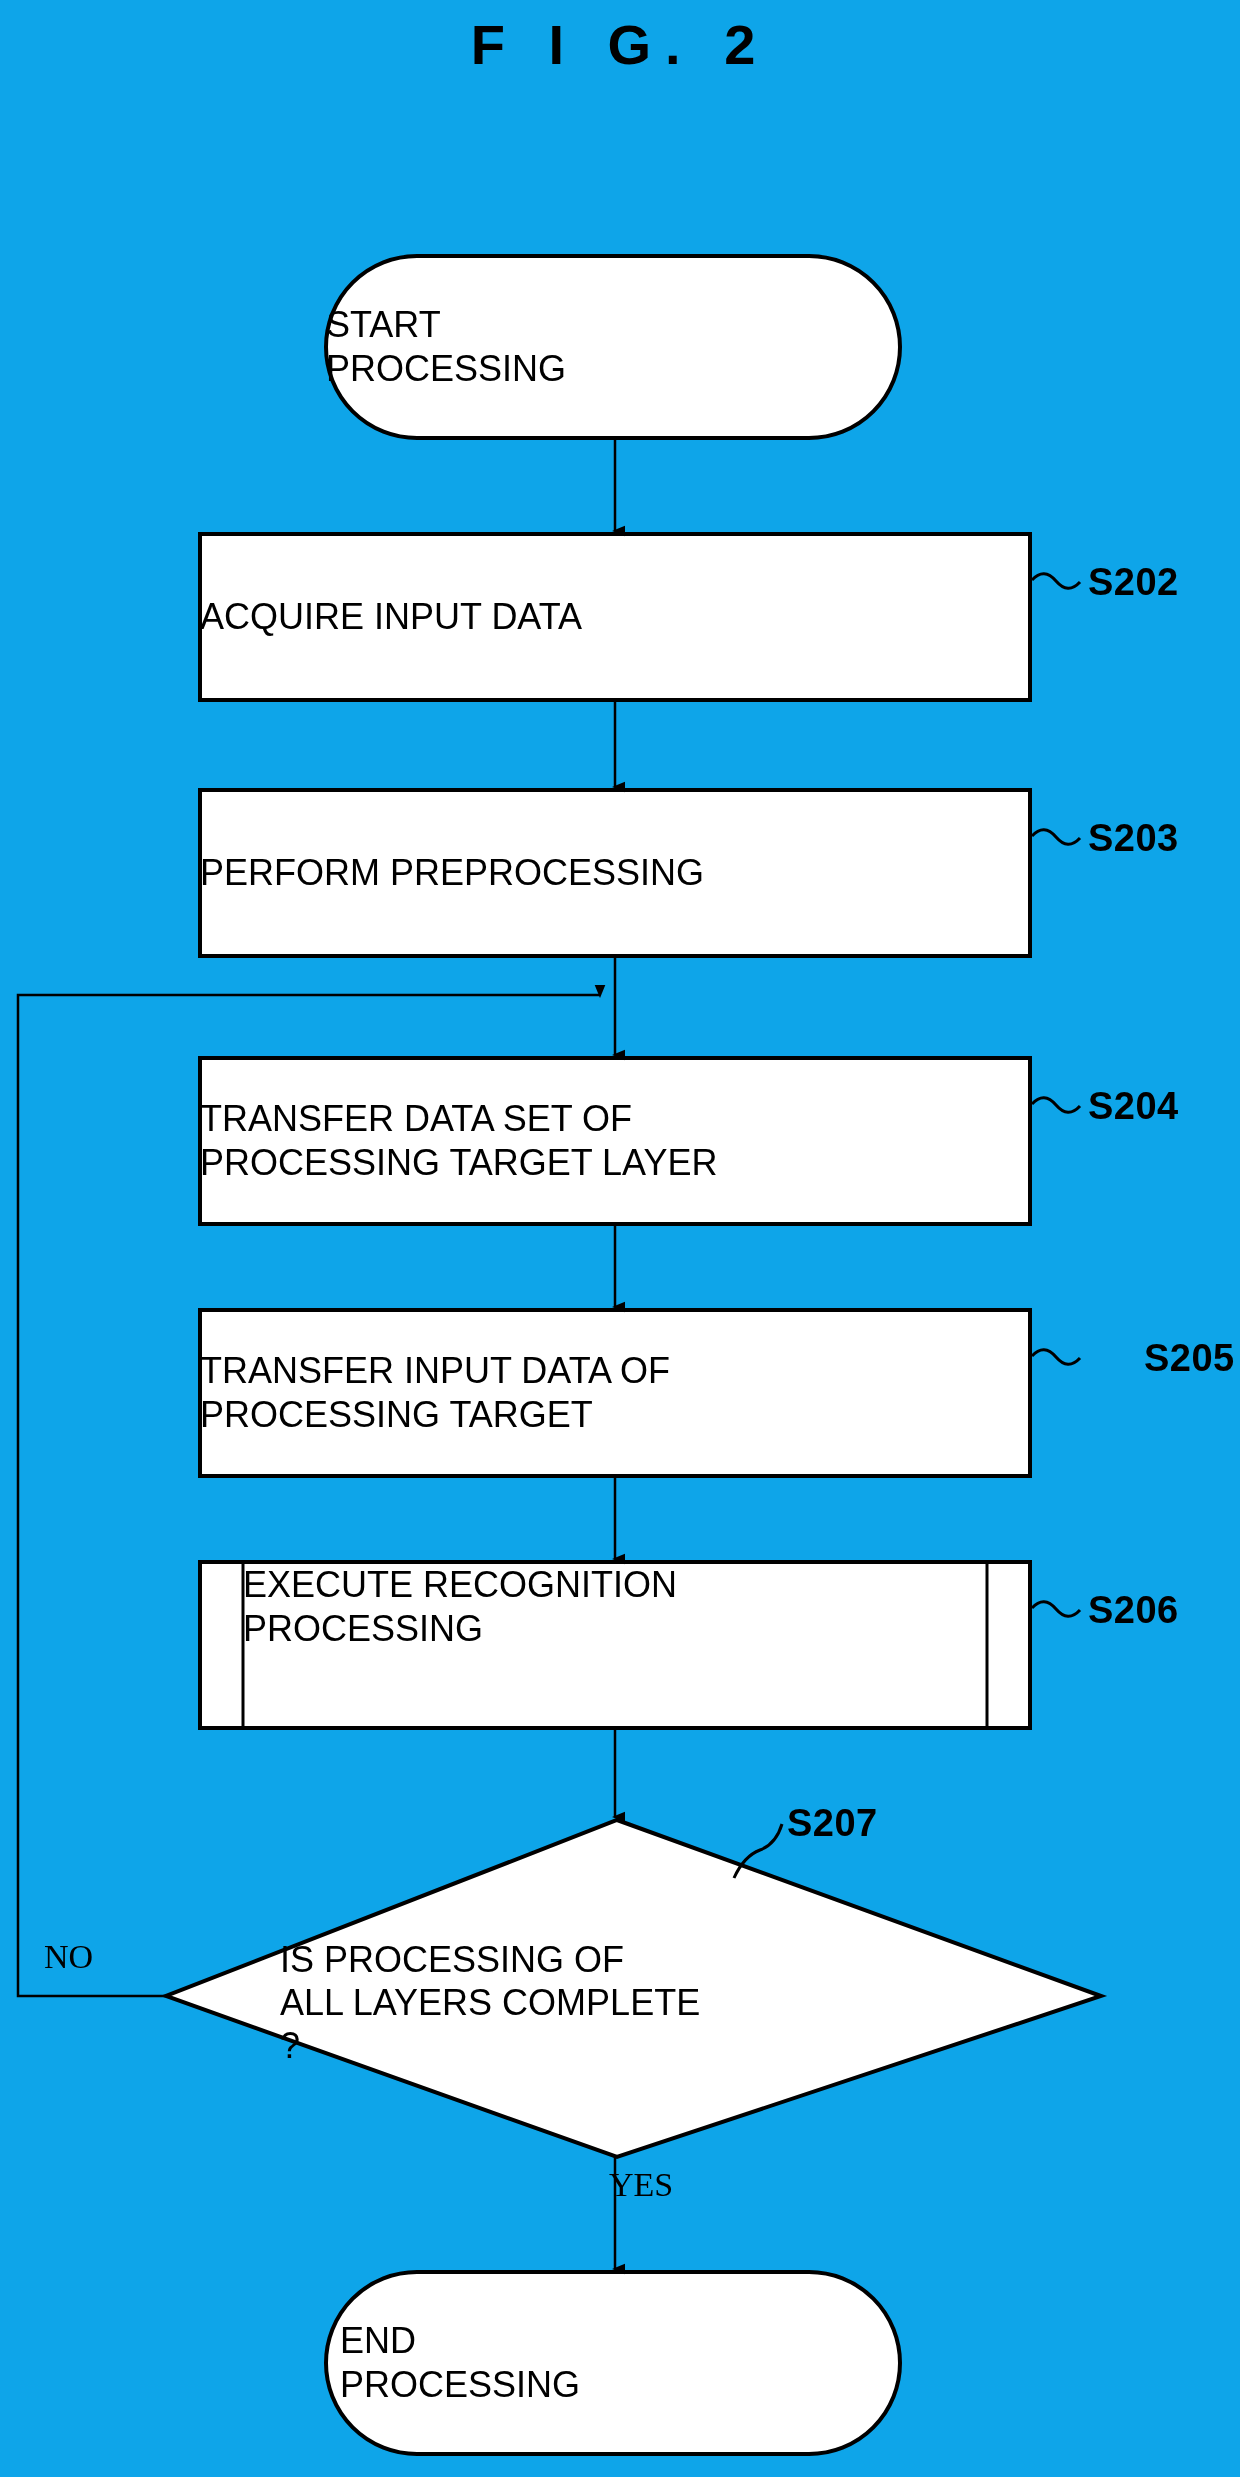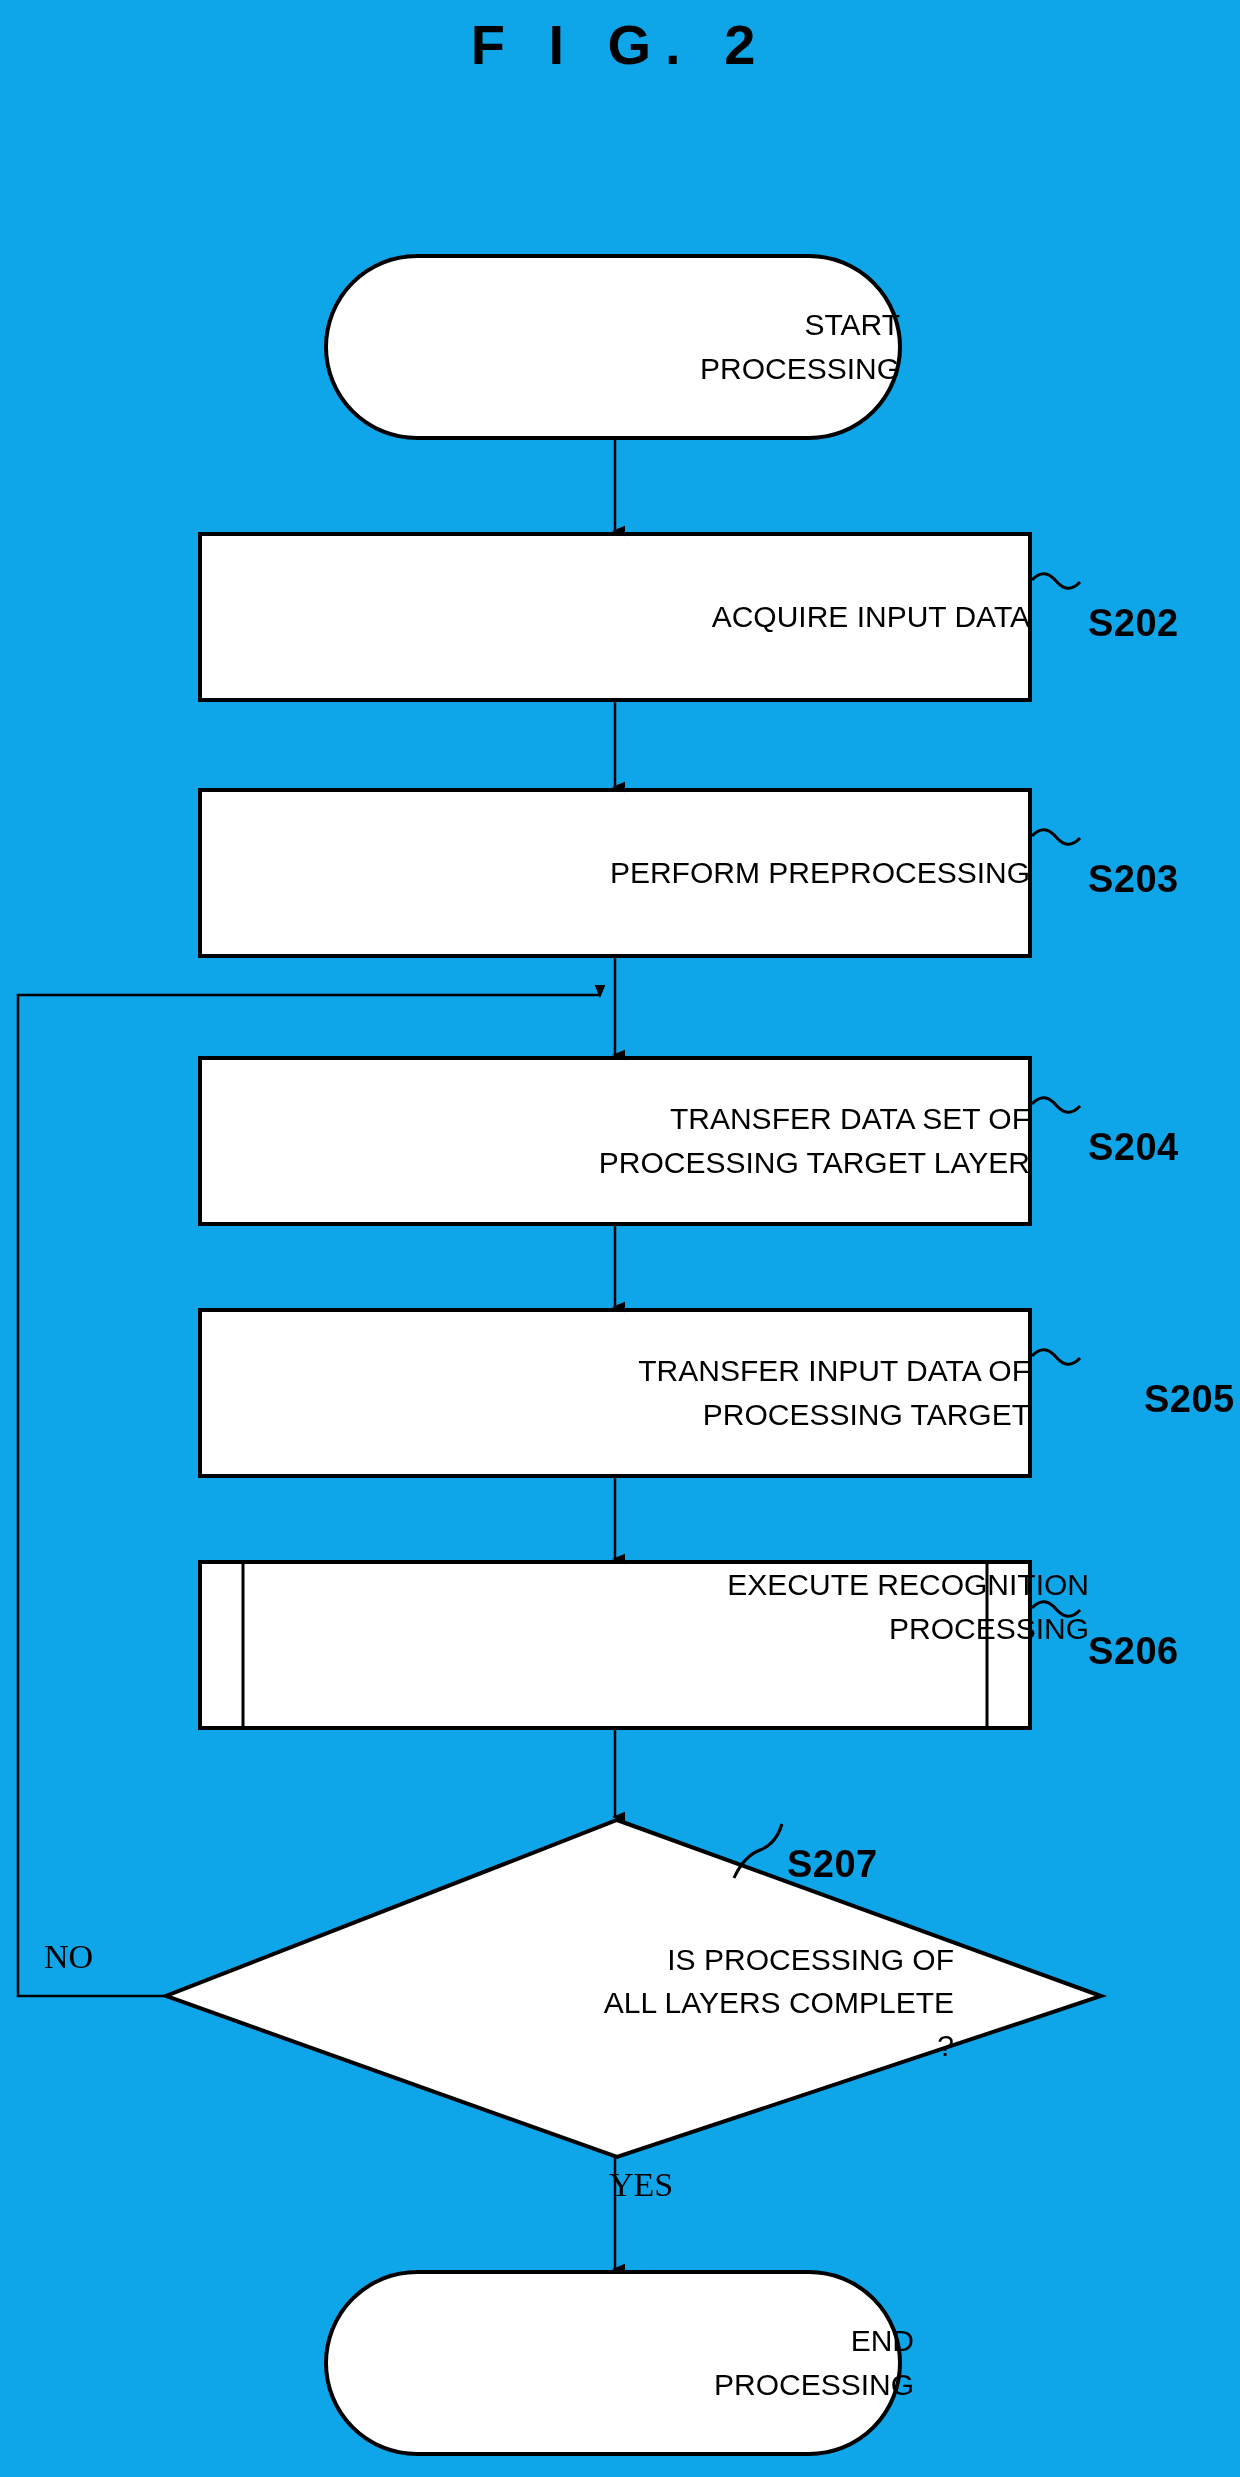--- a/index.html
+++ b/index.html
@@ -32,35 +32,34 @@
   }
   svg.flow {
     position: absolute;
     left: 0;
     top: 0;
     width: 1240px;
     height: 2477px;
   }
   .node-label {
     position: absolute;
-    text-align: right;
+    text-align: left;
     font-family: "Liberation Sans", sans-serif;
-    font-size: 30px;
+    font-size: 36px;
     line-height: 44px;
     color: #000000;
     white-space: pre-line;
   }
   .step-tag {
     position: absolute;
     font-family: "Liberation Sans", sans-serif;
     font-weight: bold;
     font-size: 38px;
     color: #000000;
     letter-spacing: 0.5px;
-    margin-top: 41px;
   }
   .branch-label {
     position: absolute;
     font-family: Liberation Serif, serif;
     font-size: 34px;
     color: #000000;
   }
 </style>
 </head>
 <body>

